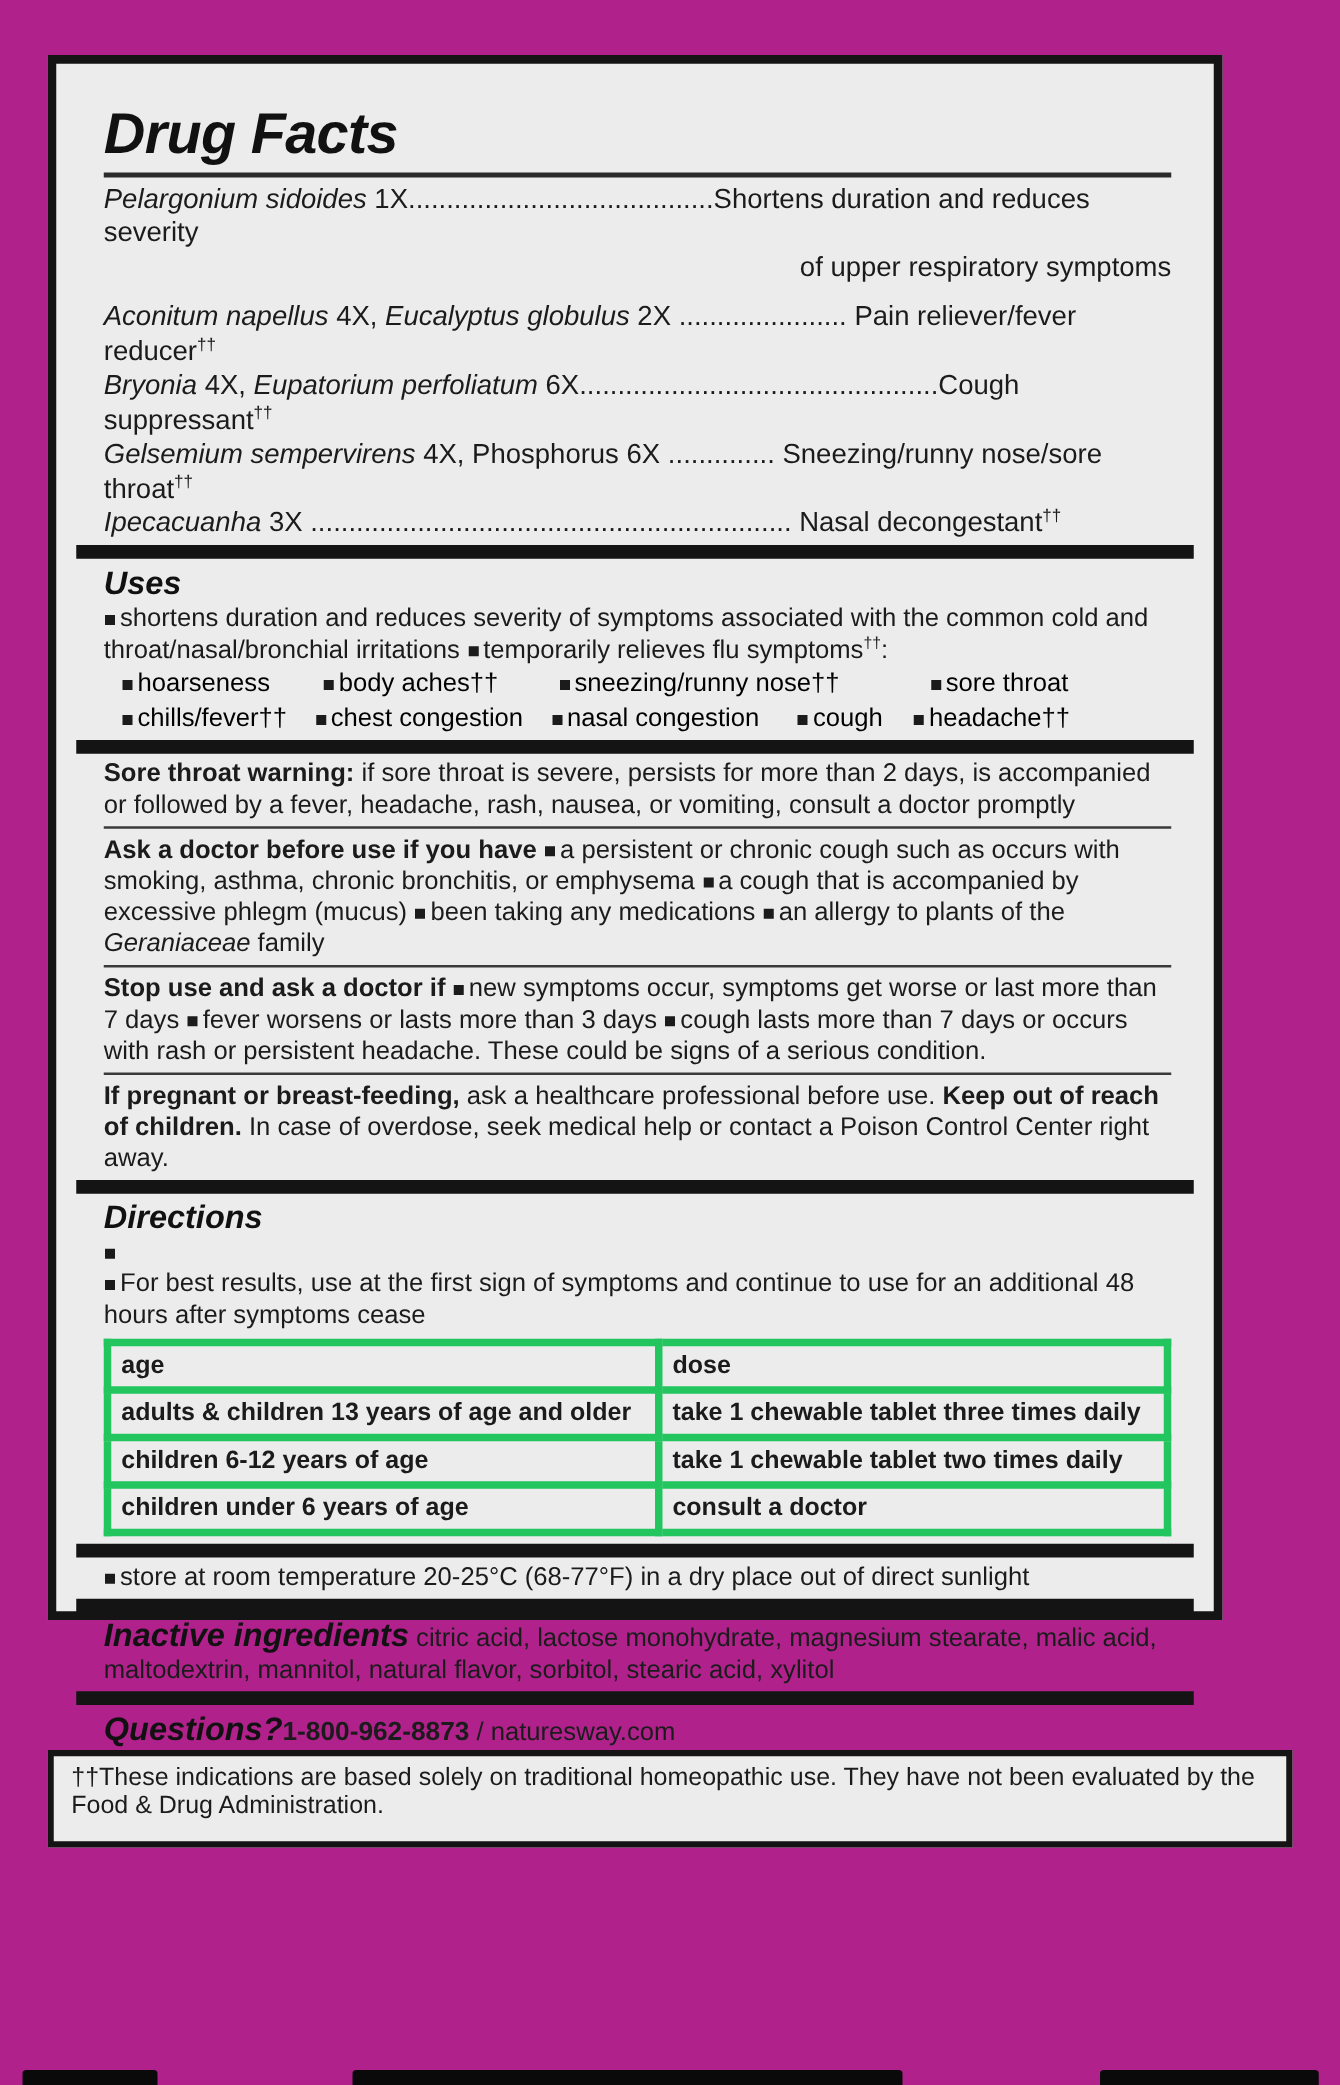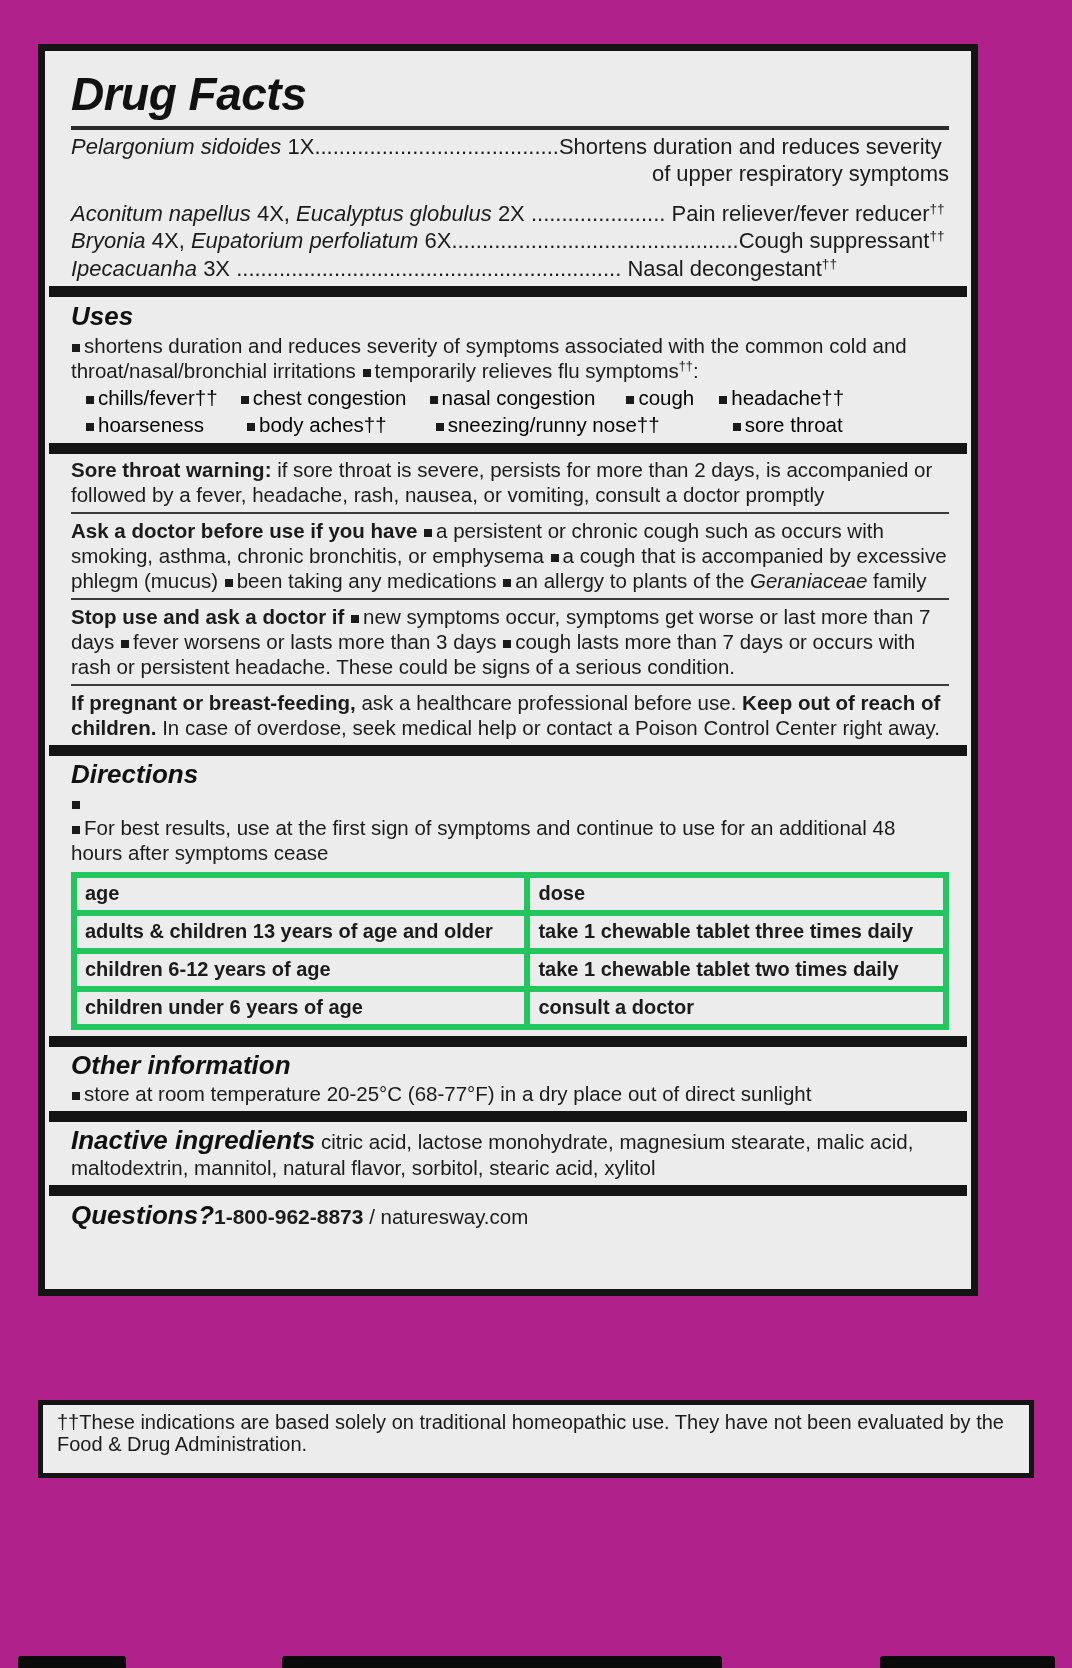--- a/index.html
+++ b/index.html
@@ -17,21 +17,21 @@
   .n3{left:880px;width:175px;}
 
   .panel{
     position:absolute;
     background:#ececec;
     border:7px solid #141414;
     box-sizing:border-box;
   }
   .main-panel{
     left:38px;top:44px;width:940px;height:1252px;
-    padding:4px;
+    padding:16px;
   }
   .foot-panel{
     left:38px;top:1400px;width:996px;height:78px;
     border:5px solid #141414;
     padding:6px 14px 0 14px;
   }
 
   .inner{padding:10px 18px 10px 22px;}
 
   
@@ -113,52 +113,60 @@
       <span>Pain reliever/fever reducer</span><sup>††</sup>
     </div>
 
     <div class="ing">
       <span class="it">Bryonia</span>
       <span>4X,</span>
       <span class="it">Eupatorium perfoliatum</span>
       <span>6X</span><span>...............................................</span><span>Cough suppressant</span><sup>††</sup>
     </div>
 
+    <div class="ing">
+      <span class="it">Gelsemium sempervirens</span>
+      <span>4X,</span>
+      <span>Phosphorus</span>
+      <span>6X</span>
+      <span>..............</span>
+      <span>Sneezing/runny nose/sore throat</span><sup>††</sup>
+    </div>
 
     <div class="ing">
       <span class="it">Ipecacuanha</span>
       <span>3X</span>
       <span>...............................................................</span>
       <span>Nasal decongestant</span><sup>††</sup>
     </div>
   </div>
 
   <div class="band"></div>
 
   <div class="inner" style="padding-top:4px;padding-bottom:5px;">
     <div class="sec-head">Uses</div>
     <div class="txt">
       <span class="blk"></span><span>shortens duration and reduces severity of symptoms associated with the common cold and throat/nasal/bronchial irritations</span>
       <span class="blk"></span><span>temporarily relieves flu symptoms</span><sup>††</sup><span>:</span>
+    </div>
+
+    <div class="sym-row">
+      <span class="cell" style="margin-right:42px;"><span class="blk"></span><span>hoarseness</span></span>
+      <span class="cell" style="margin-right:48px;"><span class="blk"></span><span>body aches††</span></span>
+      <span class="cell" style="margin-right:72px;"><span class="blk"></span><span>sneezing/runny nose††</span></span>
+      <span class="cell"><span class="blk"></span><span>sore throat</span></span>
     </div>
 
     <div class="sym-row">
       <span class="cell" style="margin-right:22px;"><span class="blk"></span><span>chills/fever††</span></span>
       <span class="cell" style="margin-right:22px;"><span class="blk"></span><span>chest congestion</span></span>
       <span class="cell" style="margin-right:30px;"><span class="blk"></span><span>nasal congestion</span></span>
       <span class="cell" style="margin-right:24px;"><span class="blk"></span><span>cough</span></span>
       <span class="cell"><span class="blk"></span><span>headache††</span></span>
     </div>
-
-    <div class="sym-row">
-      <span class="cell" style="margin-right:42px;"><span class="blk"></span><span>hoarseness</span></span>
-      <span class="cell" style="margin-right:48px;"><span class="blk"></span><span>body aches††</span></span>
-      <span class="cell" style="margin-right:72px;"><span class="blk"></span><span>sneezing/runny nose††</span></span>
-      <span class="cell"><span class="blk"></span><span>sore throat</span></span>
-    </div>
   </div>
 
   <div class="band"></div>
 
   <div class="inner" style="padding-top:3px;padding-bottom:5px;">
 
     <div class="txt">
       <span class="b">Sore throat warning:</span><span> if sore throat is severe, persists for more than 2 days, is accompanied or followed by a fever, headache, rash, nausea, or vomiting, consult a doctor promptly</span>
     </div>
 
@@ -217,21 +225,20 @@
         <td class="c1">children under 6 years of age</td>
         <td>consult a doctor</td>
       </tr>
     </tbody>
       </table>
   </div>
 
   <div class="band"></div>
 
   <div class="inner" style="padding-top:3px;padding-bottom:5px;">
-    <div class="sec-head">Other information</div>
     <div class="txt">
       <span class="blk"></span><span>store at room temperature 20-25°C (68-77°F) in a dry place out of direct sunlight</span>
     </div>
   </div>
 
   <div class="band"></div>
 
   <div class="inner" style="padding-top:4px;padding-bottom:5px;">
     <div class="txt">
       <span class="sec-head" style="display:inline;">Inactive ingredients</span>

